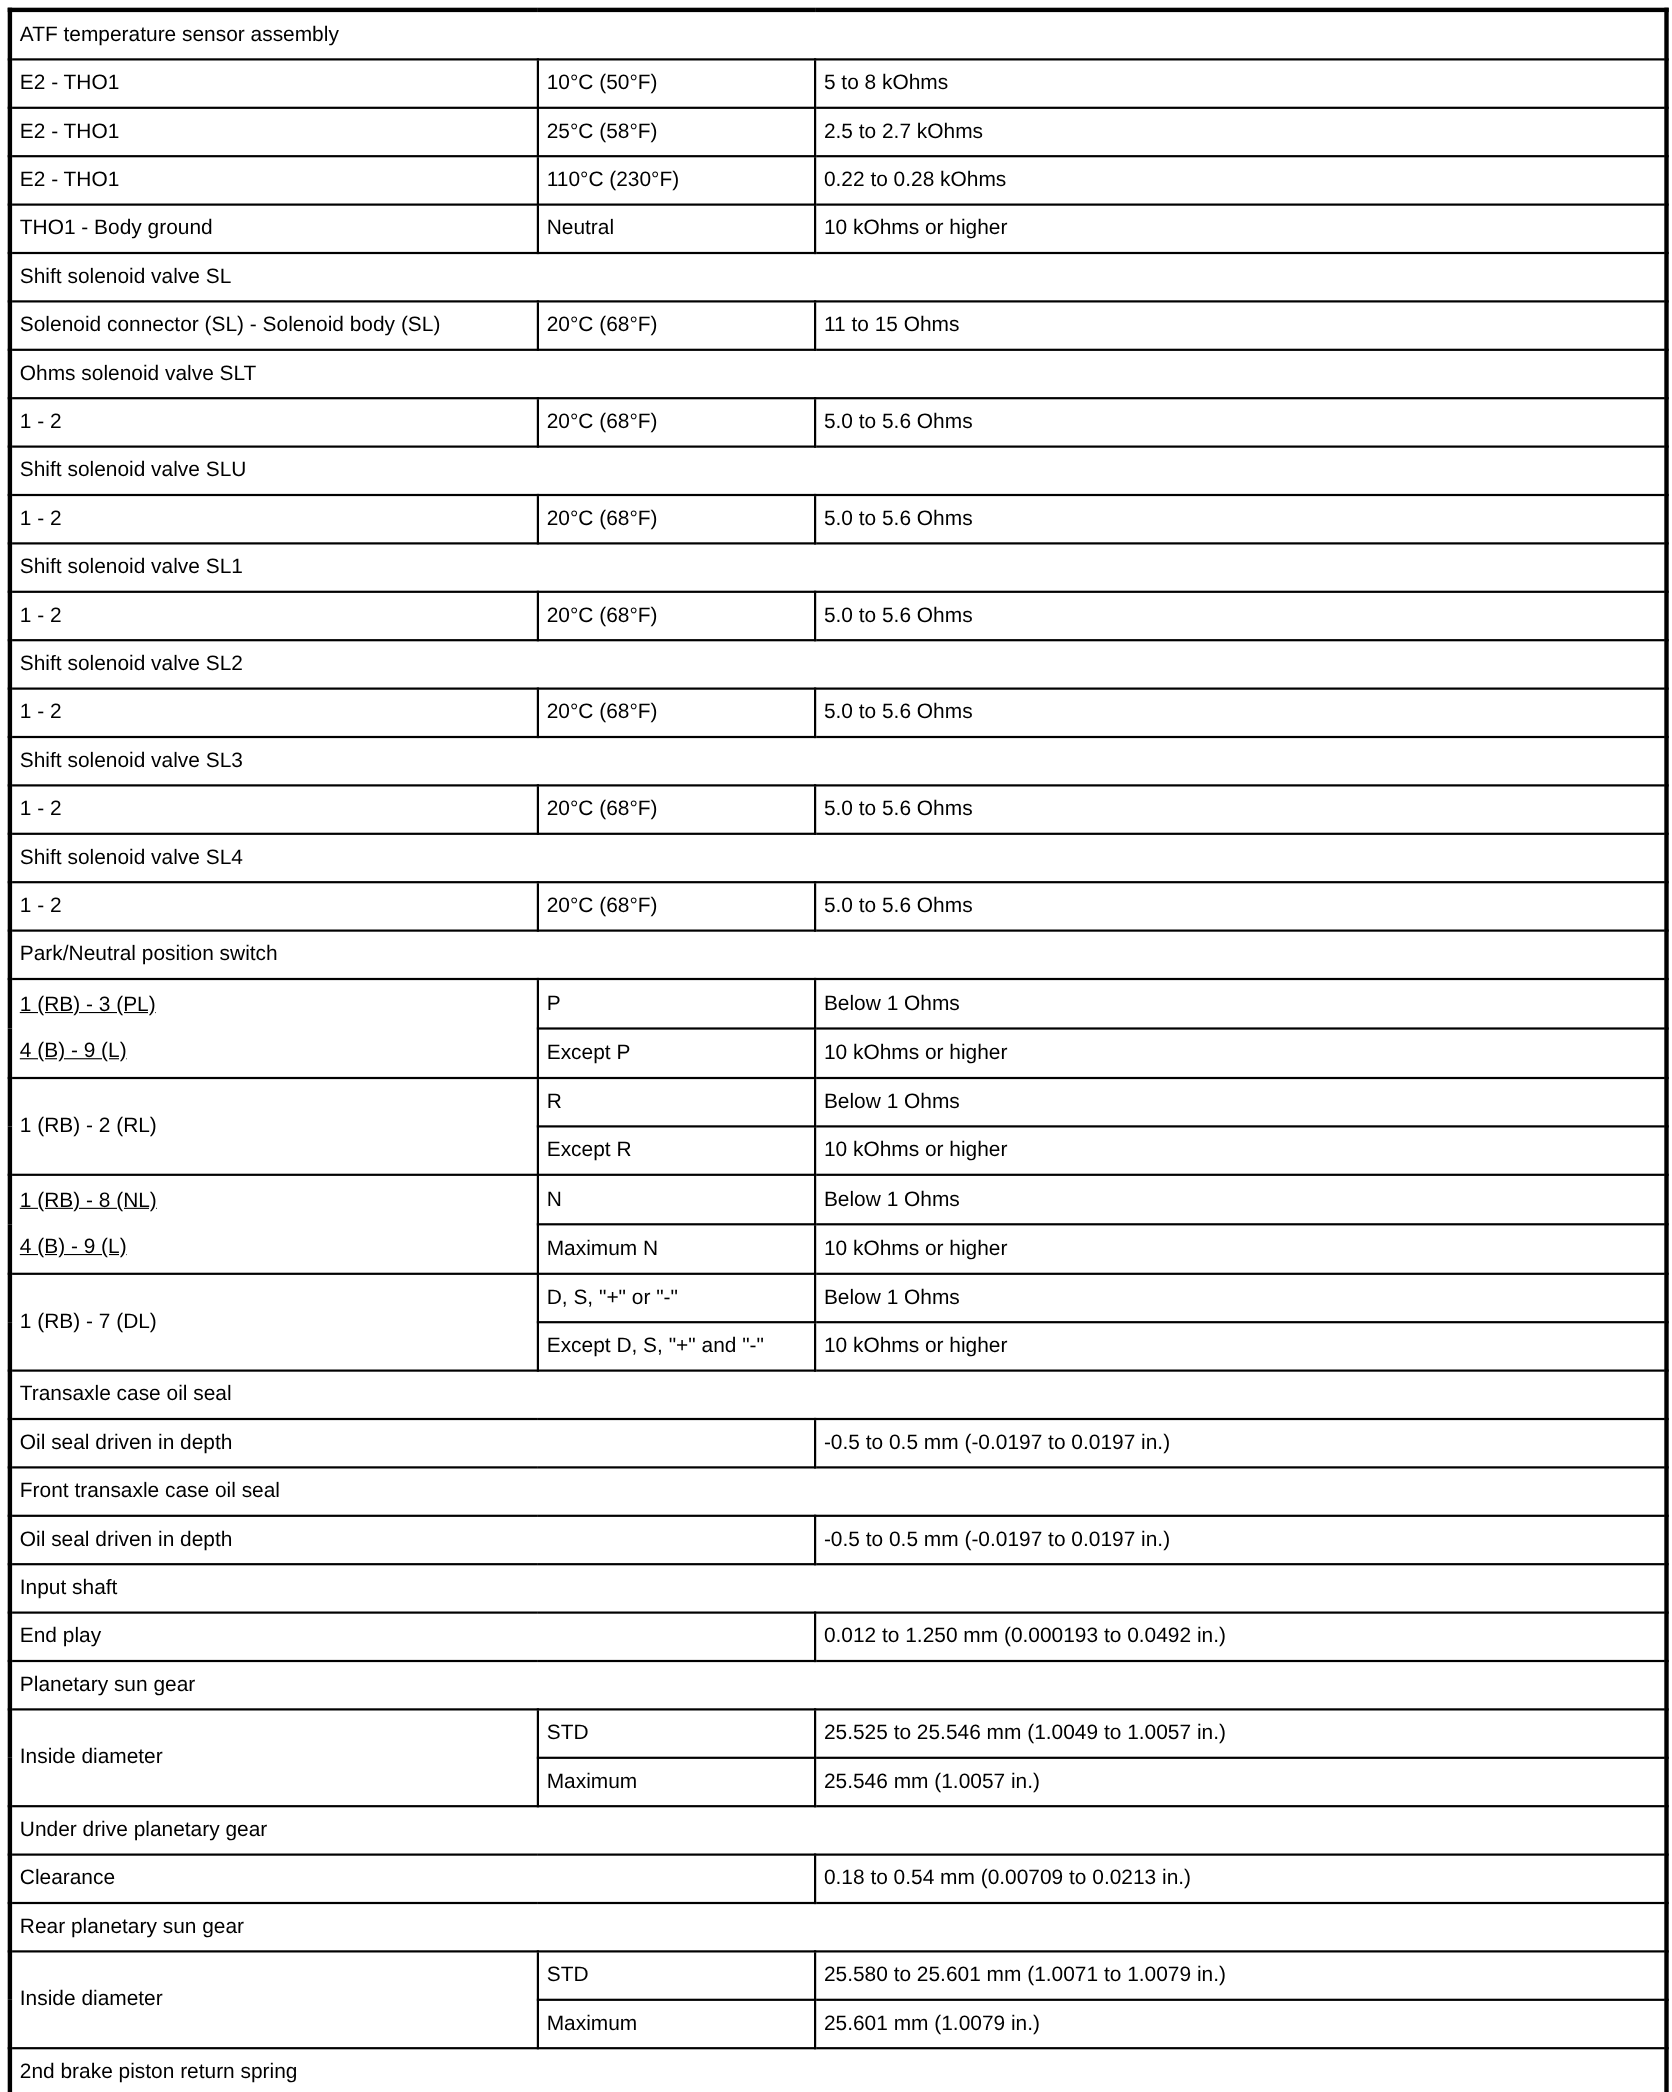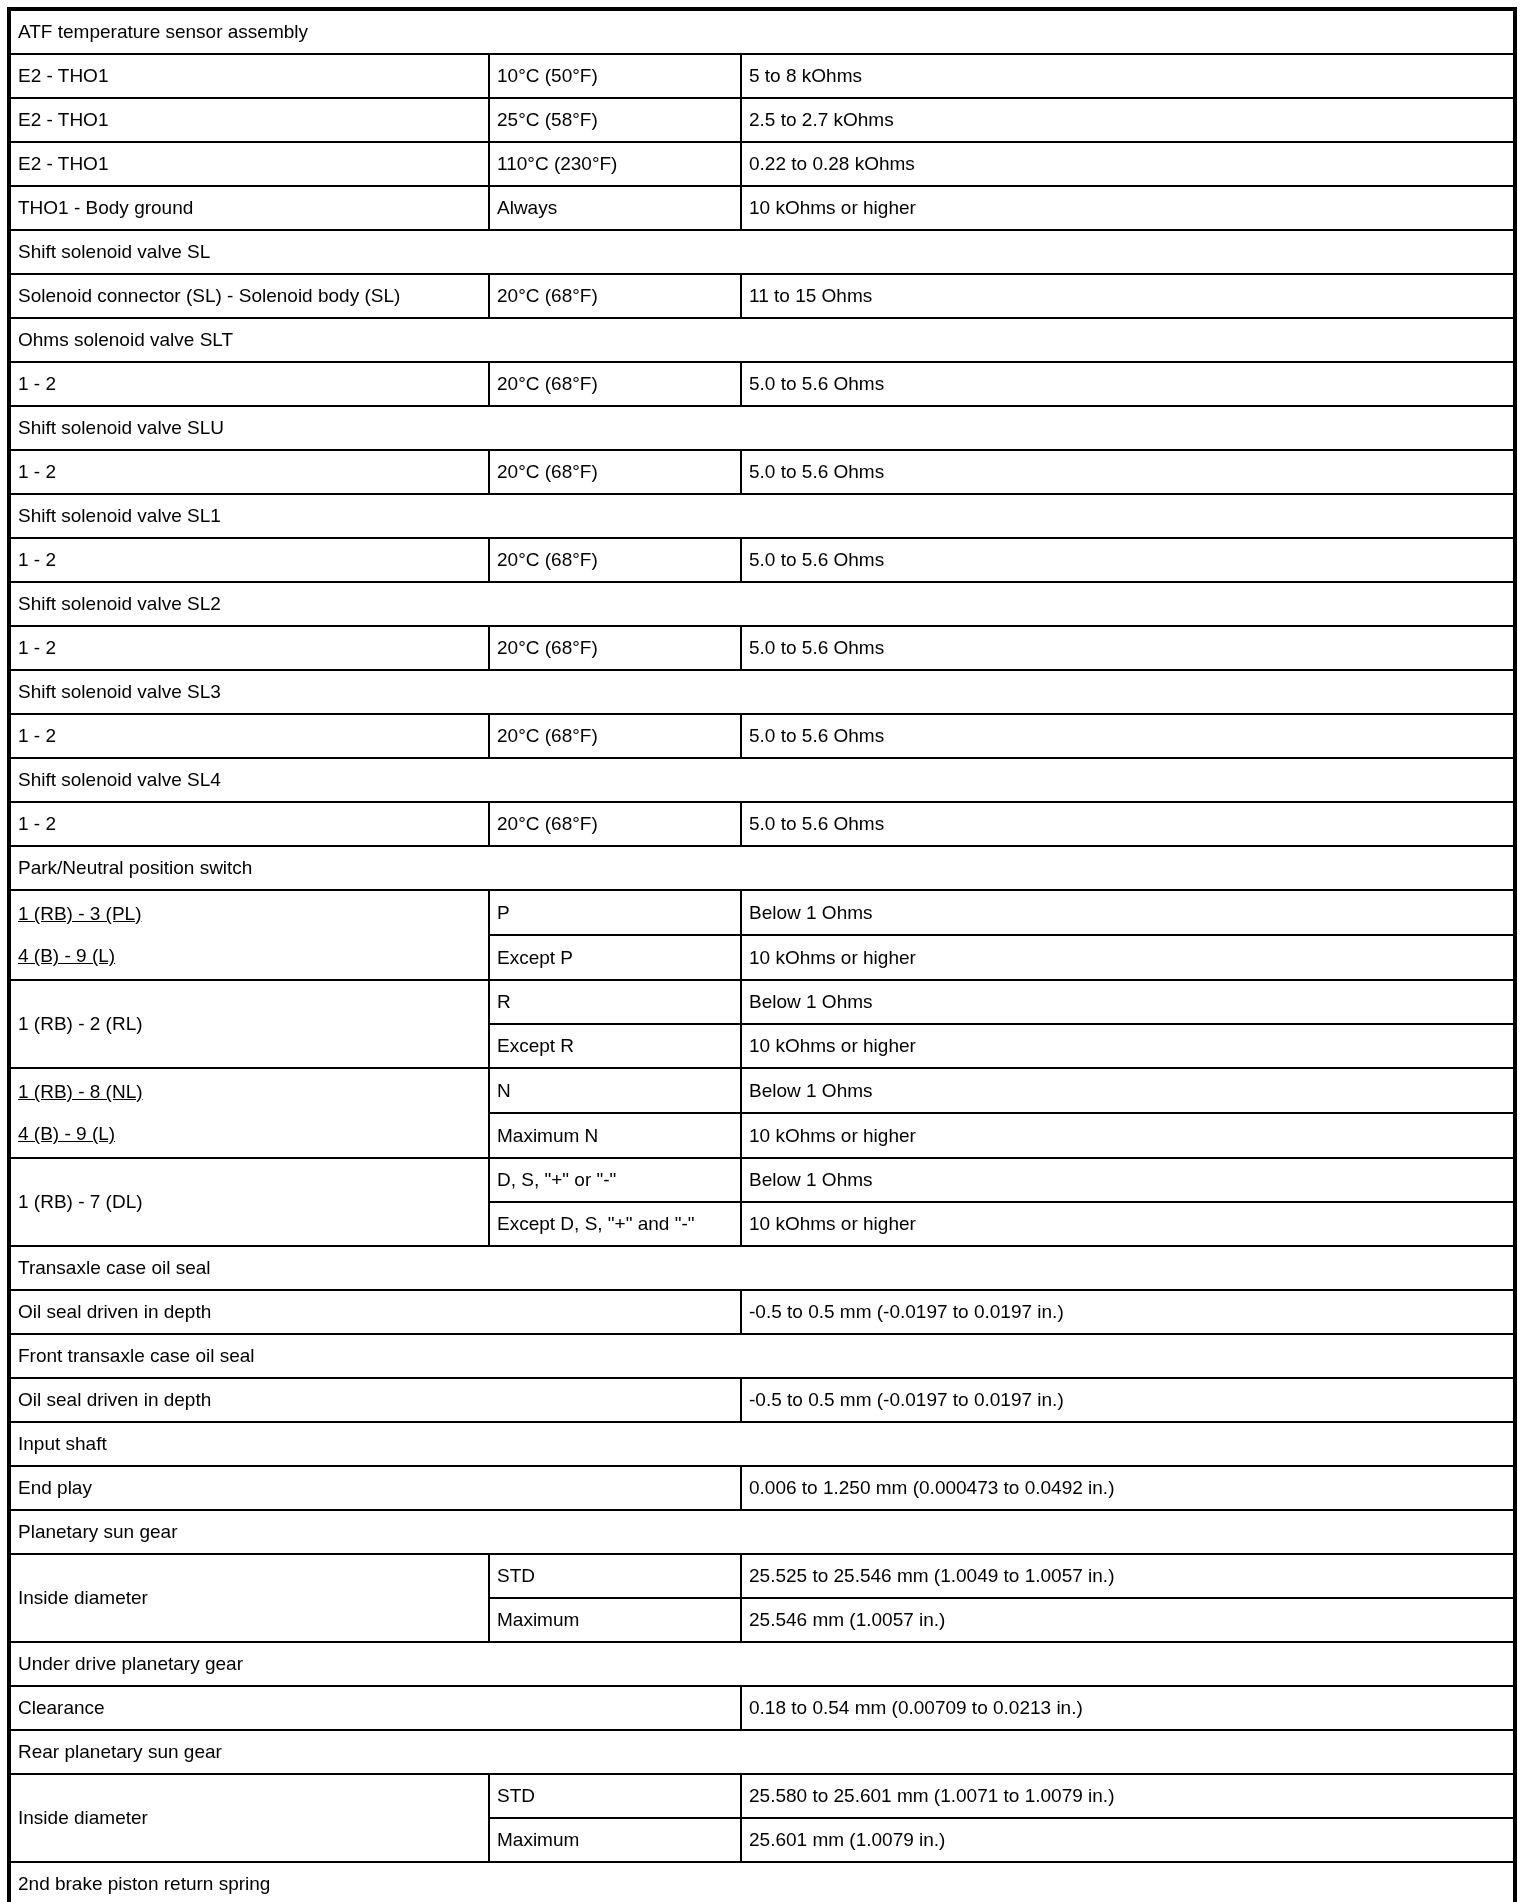--- a/index.html
+++ b/index.html
@@ -71,21 +71,21 @@
           <td>25°C (58°F)</td>
           <td>2.5 to 2.7 kOhms</td>
         </tr>
         <tr>
           <td>E2 - THO1</td>
           <td>110°C (230°F)</td>
           <td>0.22 to 0.28 kOhms</td>
         </tr>
         <tr>
           <td>THO1 - Body ground</td>
-          <td>Always</td>
+          <td>Neutral</td>
           <td>10 kOhms or higher</td>
         </tr>
         <tr>
           <td colspan="3" class="section-cell">Shift solenoid valve SL</td>
         </tr>
         <tr>
           <td>Solenoid connector (SL) - Solenoid body (SL)</td>
           <td>20°C (68°F)</td>
           <td>11 to 15 Ohms</td>
         </tr>
@@ -194,21 +194,21 @@
         </tr>
         <tr>
           <td colspan="2">Oil seal driven in depth</td>
           <td>-0.5 to 0.5 mm (-0.0197 to 0.0197 in.)</td>
         </tr>
         <tr>
           <td colspan="3" class="section-cell">Input shaft</td>
         </tr>
         <tr>
           <td colspan="2">End play</td>
-          <td>0.006 to 1.250 mm (0.000473 to 0.0492 in.)</td>
+          <td>0.012 to 1.250 mm (0.000193 to 0.0492 in.)</td>
         </tr>
         <tr>
           <td colspan="3" class="section-cell">Planetary sun gear</td>
         </tr>
         <tr>
           <td rowspan="2">Inside diameter</td>
           <td>STD</td>
           <td>25.525 to 25.546 mm (1.0049 to 1.0057 in.)</td>
         </tr>
         <tr>

